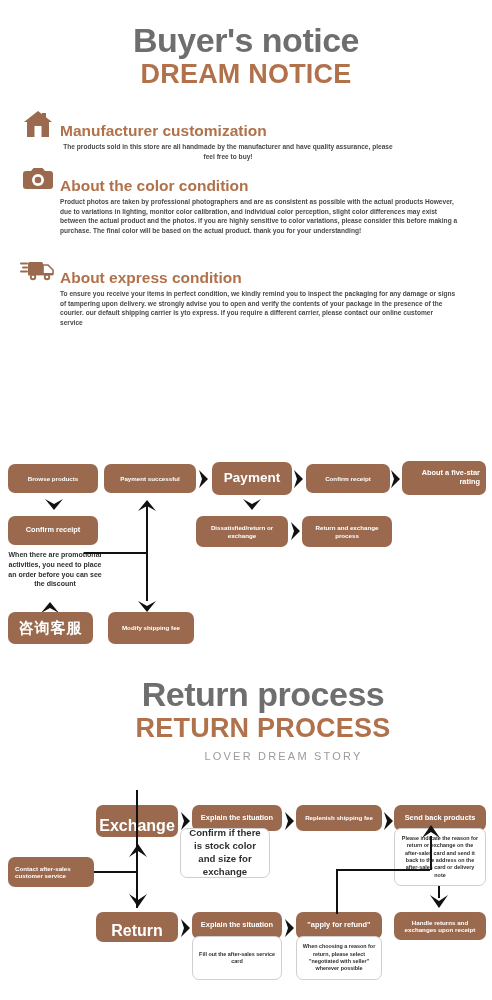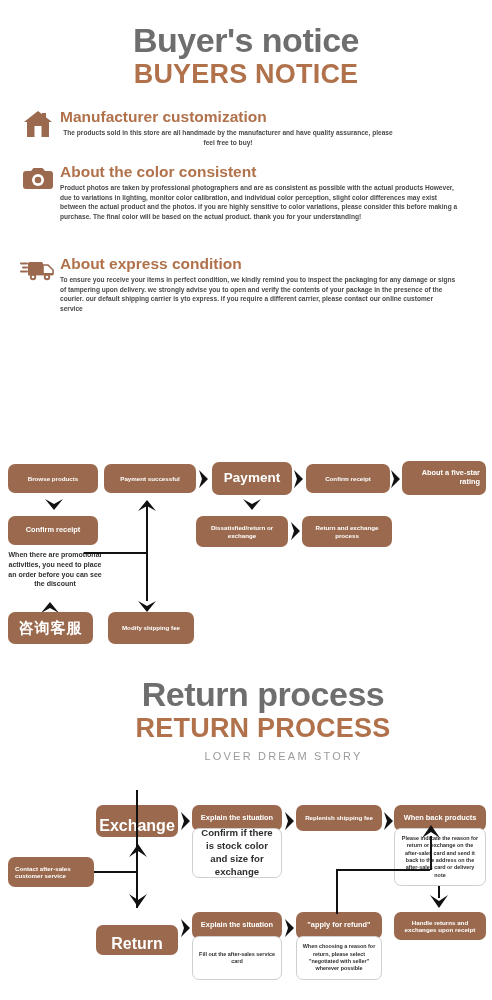--- a/index.html
+++ b/index.html
@@ -36,21 +36,21 @@
     margin-top: 7px;
     padding-left: 41px;
   }
 
   
   .notice { position: absolute; display: flex; align-items: flex-start; }
   .notice .ico {
     width: 40px; flex: 0 0 40px; padding-top: 2px;
     display: flex; justify-content: center;
   }
-  .notice .body { flex: 1; padding-left: 2px; }
+  .notice .body { flex: 1; padding-left: 2px; margin-top: 14px; }
   .notice .n-title {
     font-size: 15.5px; font-weight: bold; color: #b0714b;
     line-height: 1.18; margin-bottom: 2px;
   }
   .notice .n-text {
     font-size: 6.6px; font-weight: bold; color: #4a4a4a;
     line-height: 1.45; text-align: left;
   }
   .notice .n-text.ctr { text-align: center; }
 
@@ -106,21 +106,21 @@
   .vchev { position: absolute; }
   .vchev svg { display: block; }
 </style>
 </head>
 <body>
 
 <div class="page">
 
   <div class="sec-head" style="position:absolute; left:0; top:22px; width:492px;">
     <div class="t1">Buyer's notice</div>
-    <div class="t2">BUYERS NOTICE</div>
+    <div class="t2">DREAM NOTICE</div>
   </div>
 
   <div class="notice" style="left:18px; top:108px; width:458px;">
     <div class="ico">
       <svg width="30" height="28" viewBox="0 0 30 28" aria-hidden="true">
         <path d="M15 1 L29 12 L26 12 L26 27 L4 27 L4 12 L1 12 Z" fill="#9b6a4e"></path>
         <rect x="11.5" y="16" width="7" height="11" fill="#ffffff"></rect>
         <rect x="19" y="3" width="4" height="6" fill="#9b6a4e"></rect>
       </svg>
     </div>
@@ -132,21 +132,21 @@
 
   <div class="notice" style="left:18px; top:163px; width:458px;">
     <div class="ico">
       <svg width="30" height="26" viewBox="0 0 30 26" aria-hidden="true">
         <path d="M3 6 h5 l2.5-3 h9 L22 6 h5 a3 3 0 0 1 3 3 v12 a3 3 0 0 1 -3 3 H3 a3 3 0 0 1 -3 -3 V9 a3 3 0 0 1 3 -3 z" fill="#9b6a4e"></path>
         <circle cx="15" cy="15" r="6" fill="#ffffff"></circle>
         <circle cx="15" cy="15" r="3.3" fill="#9b6a4e"></circle>
       </svg>
     </div>
     <div class="body">
-      <div class="n-title">About the color consistent</div>
+      <div class="n-title">About the color condition</div>
       <div class="n-text" style="padding-right:12px;">Product photos are taken by professional photographers and are as consistent as possible with the actual products However, due to variations in lighting, monitor color calibration, and individual color perception, slight color differences may exist between the actual product and the photos. if you are highly sensitive to color variations, please consider this before making a purchase. The final color will be based on the actual product. thank you for your understanding!</div>
     </div>
   </div>
 
   <div class="notice" style="left:18px; top:255px; width:458px;">
     <div class="ico">
       <svg width="36" height="26" viewBox="0 0 36 26" aria-hidden="true">
         <rect x="8" y="5" width="15" height="12" rx="1.5" fill="#9b6a4e"></rect>
         <path d="M23 8 h5 l5 5 v4 h-10 z" fill="#ffffff" stroke="#9b6a4e" stroke-width="1.6"></path>
         <rect x="8" y="16" width="25" height="2.4" fill="#9b6a4e"></rect>
@@ -277,42 +277,42 @@
 
   <div class="vchev" style="left:180px; top:811px;">
     <svg width="12" height="20" viewBox="0 0 12 20">
         <path d="M1 1 L10 10 L1 19 L4 10 Z" fill="#111"></path>
       </svg>
   </div>
 
   <div class="box md" style="left:192px; top:805px; width:90px; height:26px;">
     <span>Explain the situation</span>
   </div>
-  <div class="card c-md" style="left:192px; top:828px; width:90px; height:50px;">
+  <div class="card c-md" style="left:180px; top:828px; width:90px; height:50px;">
     <span>Confirm if there is stock color and size for exchange</span>
   </div>
 
   <div class="vchev" style="left:284px; top:811px;">
     <svg width="12" height="20" viewBox="0 0 12 20">
         <path d="M1 1 L10 10 L1 19 L4 10 Z" fill="#111"></path>
       </svg>
   </div>
 
   <div class="box sm" style="left:296px; top:805px; width:86px; height:26px;">
     <span>Replenish shipping fee</span>
   </div>
 
   <div class="vchev" style="left:383px; top:811px;">
     <svg width="12" height="20" viewBox="0 0 12 20">
         <path d="M1 1 L10 10 L1 19 L4 10 Z" fill="#111"></path>
       </svg>
   </div>
 
   <div class="box md" style="left:394px; top:805px; width:92px; height:26px;">
-    <span>When back products</span>
+    <span>Send back products</span>
   </div>
   <div class="card c-sm" style="left:394px; top:828px; width:92px; height:58px;">
     <span>Please indicate the reason for return or exchange on the after-sales card and send it back to the address on the after-sales card or delivery note</span>
   </div>
 
   <div class="box sm" style="left:8px; top:857px; width:86px; height:30px; justify-content:flex-start; text-align:left; padding-left:7px;">
     <span>Contact after-sales customer service</span>
   </div>
 
   <div class="line-h" style="left:94px; top:871px; width:44px;"></div>
@@ -323,21 +323,21 @@
         <path d="M1 15 L10 2 L19 15 L10 9 Z" fill="#111"></path>
       </svg>
   </div>
 
   <div class="vchev" style="left:128px; top:893px;">
     <svg width="20" height="16" viewBox="0 0 20 16">
         <path d="M1 1 L10 14 L19 1 L10 7 Z" fill="#111"></path>
       </svg>
   </div>
 
-  <div class="box xl" style="left:96px; top:912px; width:82px; height:30px;margin-top:13px;">
+  <div class="box xl" style="left:96px; top:912px; width:82px; height:30px;">
     <span>Return</span>
   </div>
 
   <div class="vchev" style="left:180px; top:918px;">
     <svg width="12" height="20" viewBox="0 0 12 20">
         <path d="M1 1 L10 10 L1 19 L4 10 Z" fill="#111"></path>
       </svg>
   </div>
 
   <div class="box md" style="left:192px; top:912px; width:90px; height:27px;">

